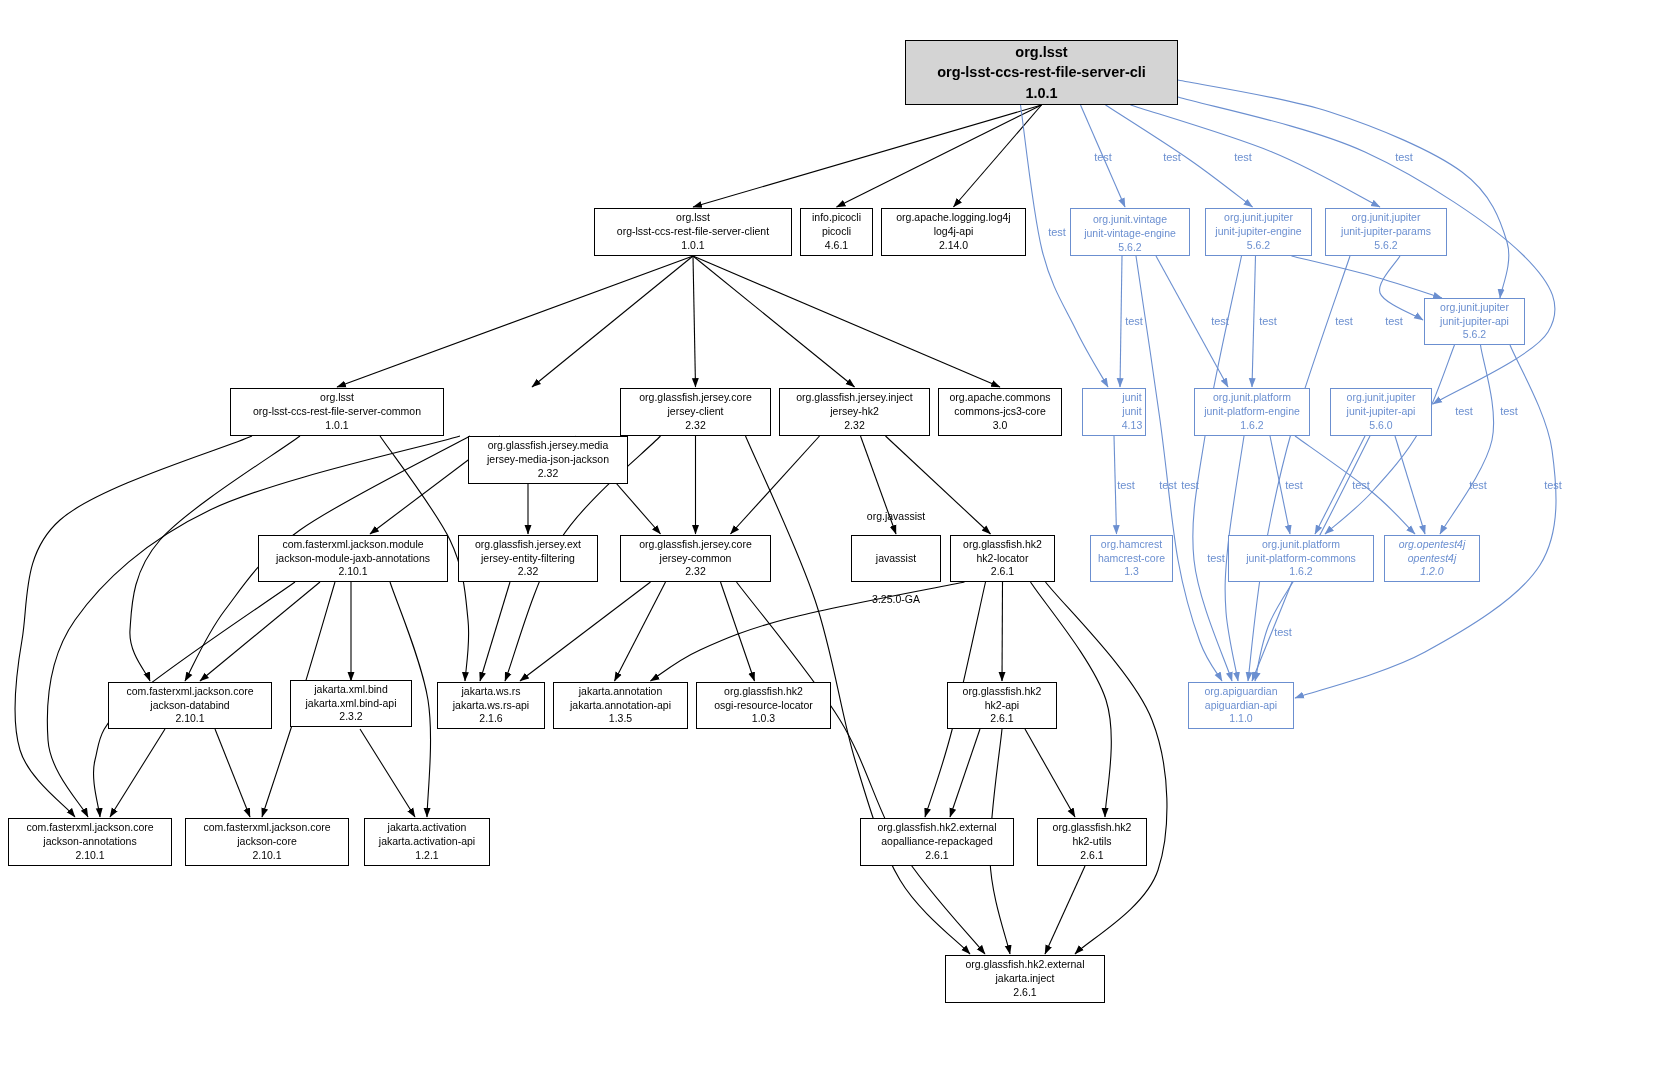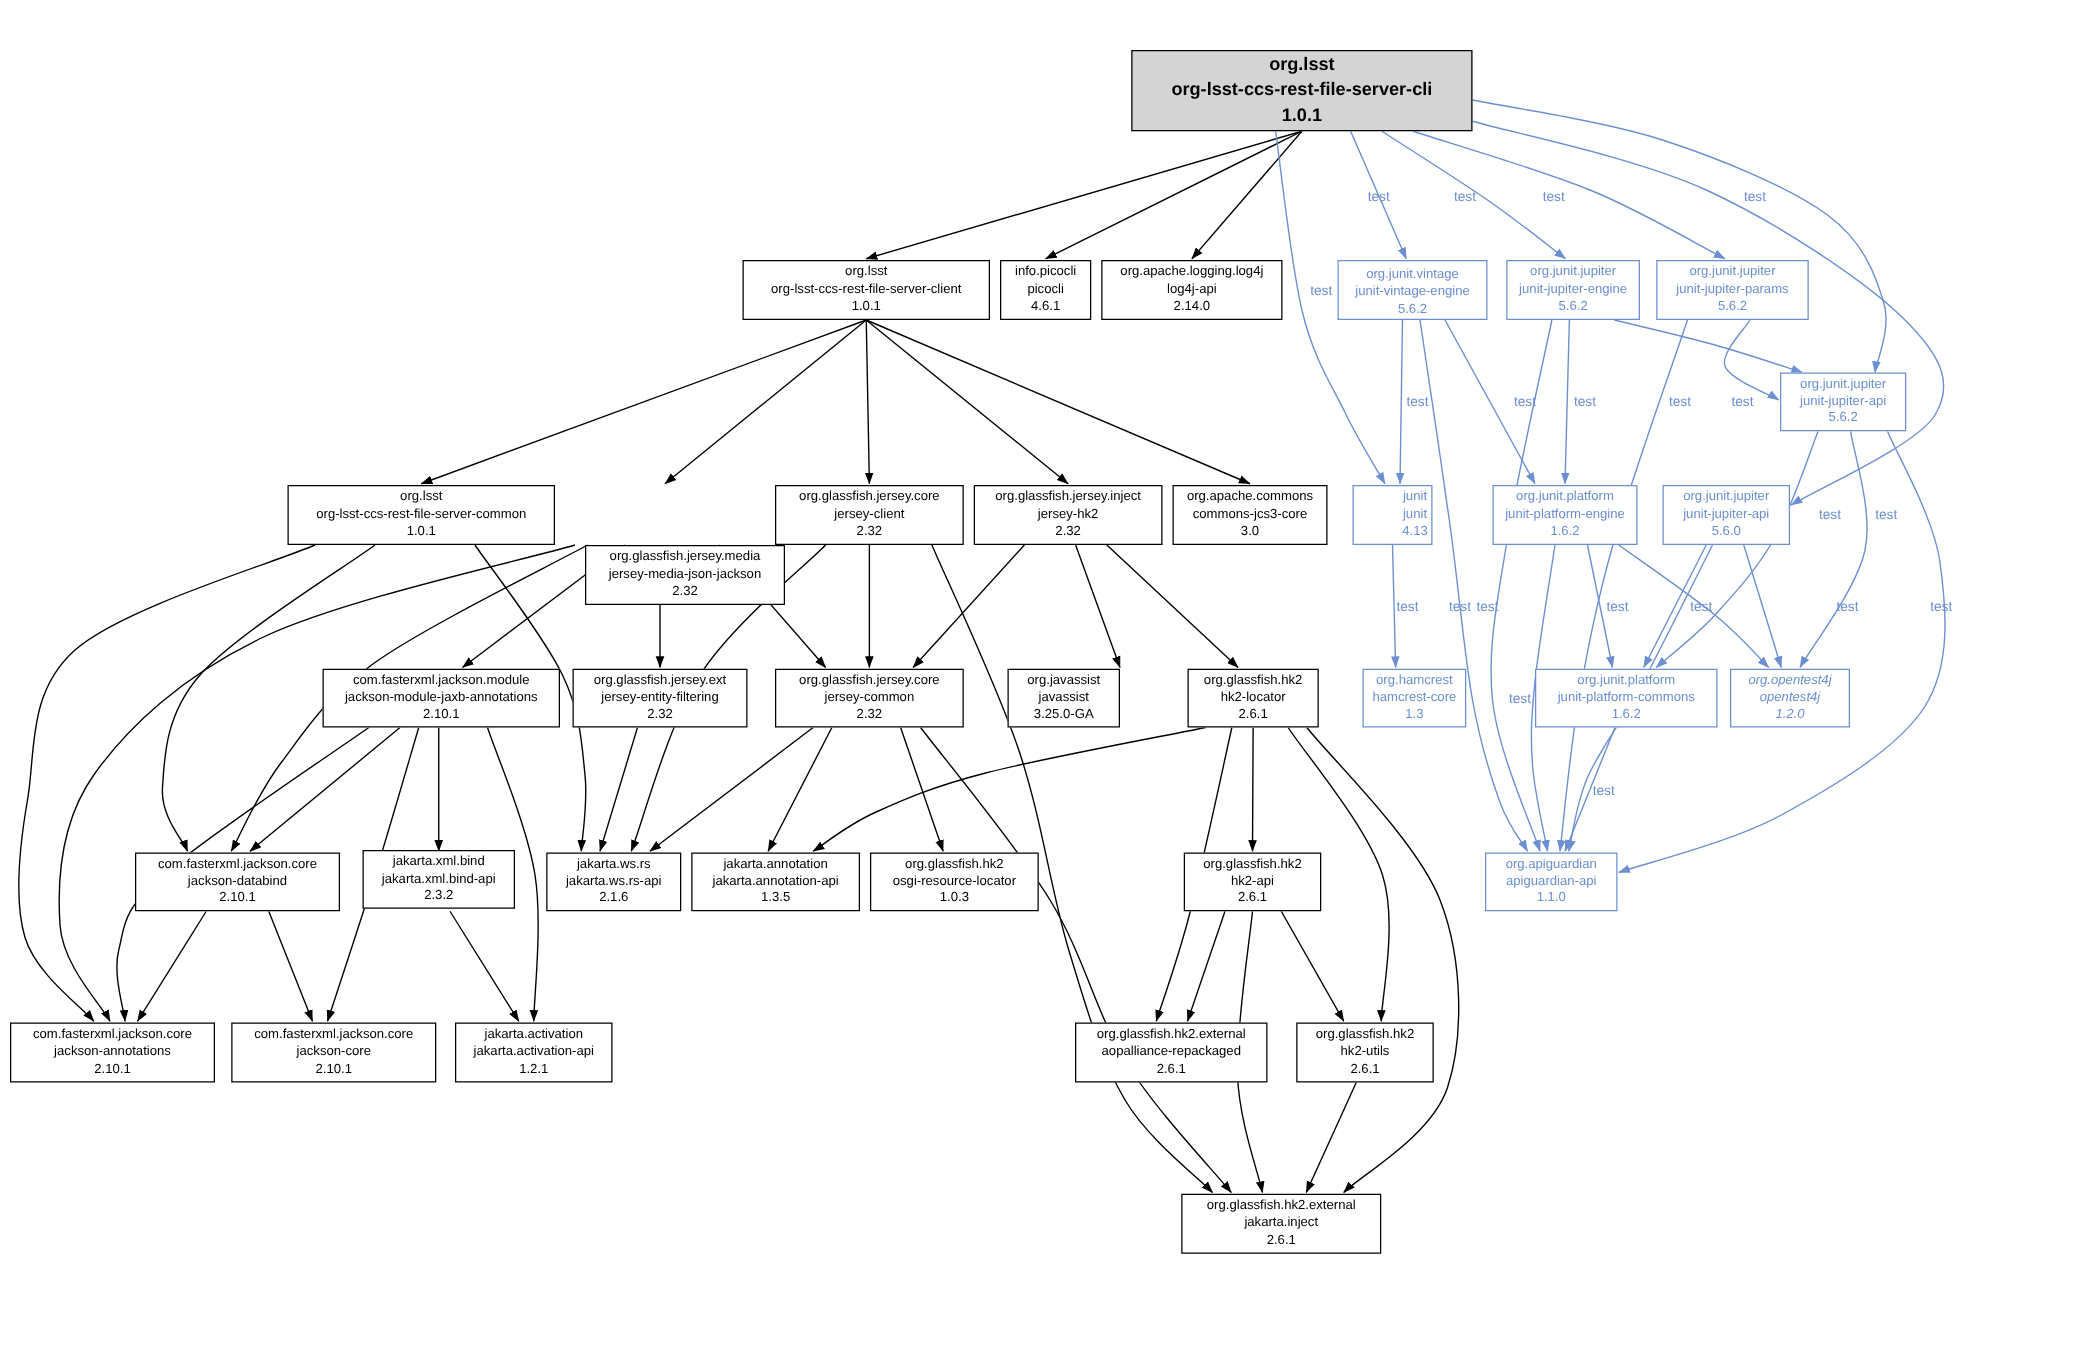--- a/index.html
+++ b/index.html
@@ -222,21 +222,21 @@
       <div class="node" style="left: 458px; top: 535px; width: 140px; height: 47px;">
         <span>org.glassfish.jersey.ext</span>
         <span>jersey-entity-filtering</span>
         <span>2.32</span>
       </div>
       <div class="node" style="left: 620px; top: 535px; width: 151px; height: 47px;">
         <span>org.glassfish.jersey.core</span>
         <span>jersey-common</span>
         <span>2.32</span>
       </div>
-      <div class="node" style="left: 806px; top: 535px; width: 90px; height: 47px;">
+      <div class="node" style="left: 851px; top: 535px; width: 90px; height: 47px; gap: 28px;">
         <span>org.javassist</span>
         <span>javassist</span>
         <span>3.25.0-GA</span>
       </div>
       <div class="node" style="left: 950px; top: 535px; width: 105px; height: 47px;">
         <span>org.glassfish.hk2</span>
         <span>hk2-locator</span>
         <span>2.6.1</span>
       </div>
       <div class="node test" style="left: 1075px; top: 535px; width: 83px; height: 47px; margin-left: 15px;">

